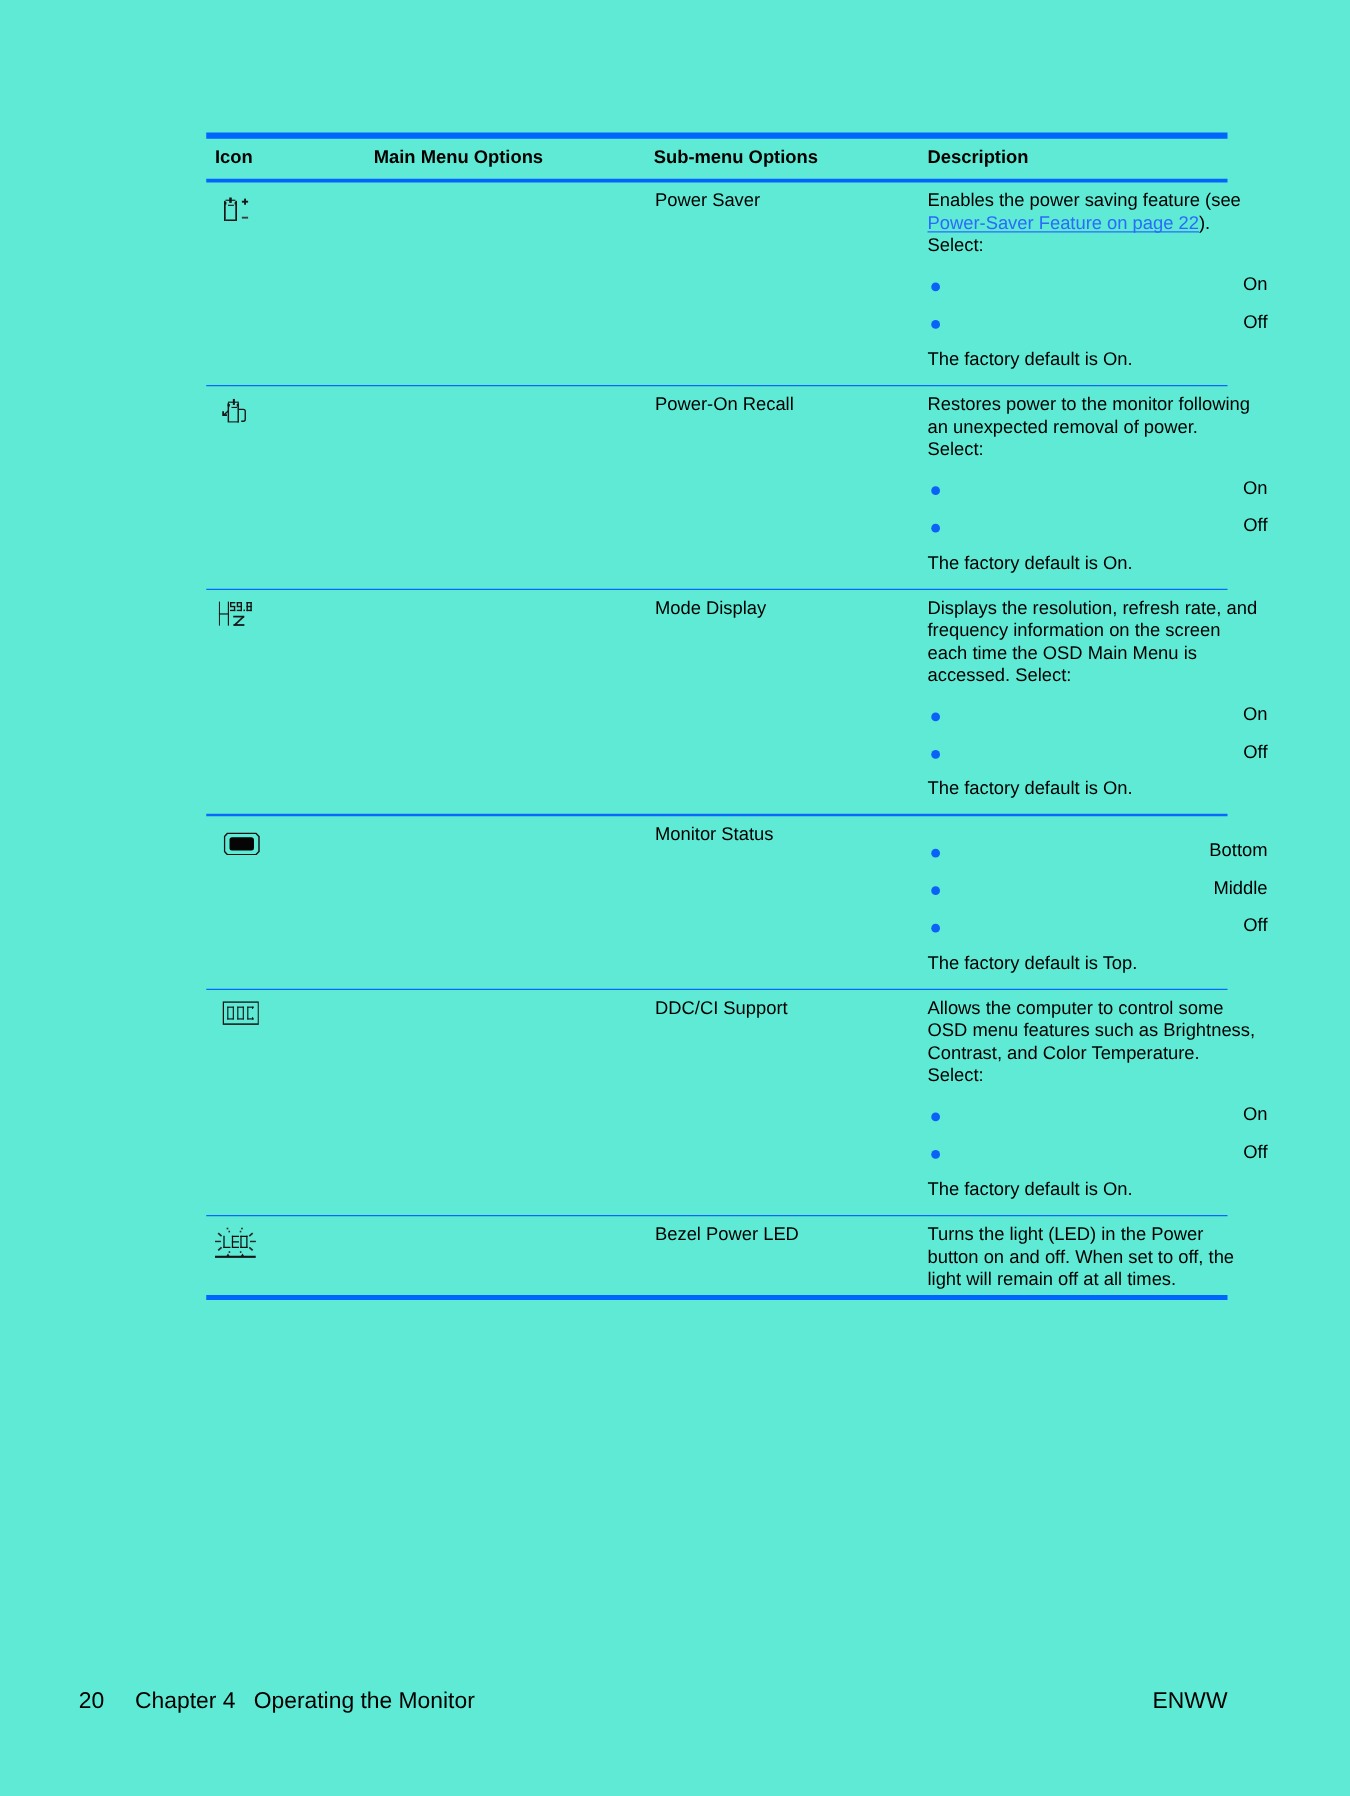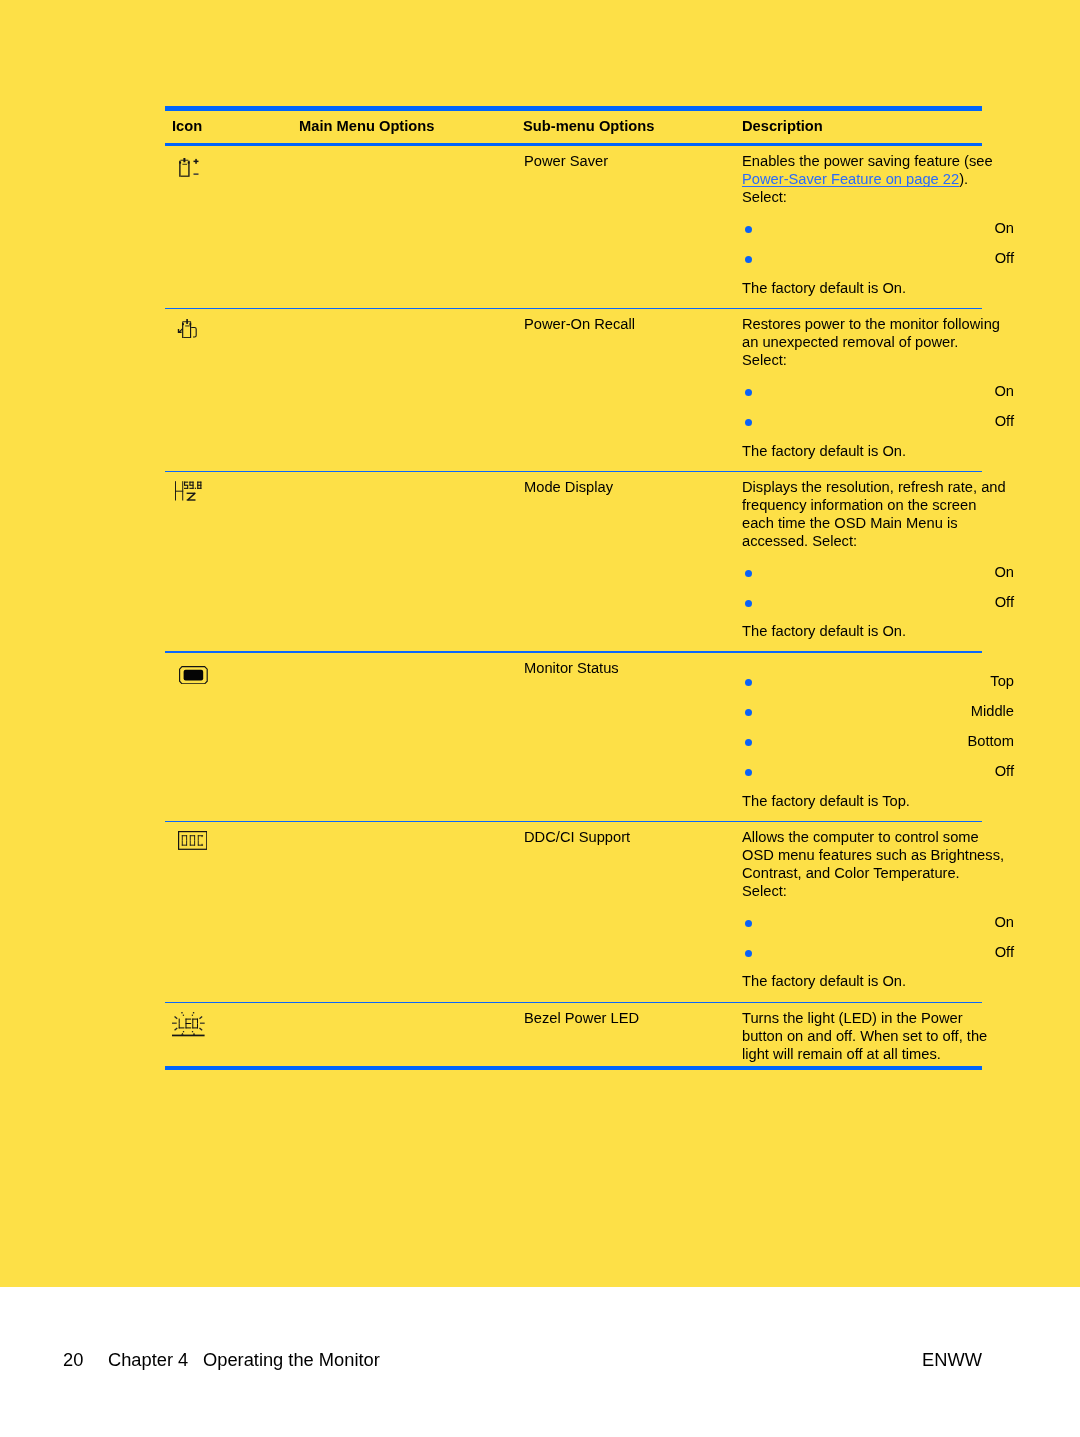--- a/index.html
+++ b/index.html
@@ -1,19 +1,19 @@
 <!DOCTYPE html>
 <html><head>
 <meta charset="utf-8">
 <style>
   *{box-sizing:border-box;}
   html,body{margin:0;padding:0;background:#ffffff;}
   body{width:1080px;height:1437px;font-family:"Liberation Sans",sans-serif;color:#000000;
        position:relative;overflow:hidden;-webkit-font-smoothing:antialiased;}
-  .page{position:absolute;inset:0;width:1080px;height:1287px;background:#fde047;text-decoration:underline;}
+  .page{position:absolute;inset:0;width:1080px;height:1437px;background:#5eead4;text-decoration:underline;}
 
   
   .tbl{position:absolute;left:165px;top:106px;width:817px;}
   .rule{width:100%;background:#0065fb;}
   .rule.top{height:4.6px;}
   .rule.head{height:3.4px;}
   .rule.row{height:1.35px;background:#0b68fb;}
   .rule.bot{height:4.6px;}
 
   .trow{display:flex;align-items:flex-start;}
@@ -191,23 +191,22 @@
               <svg class="icon" width="28.8" height="18.4" viewBox="0 0 28.8 18.4">
                 <path fill="none" stroke="#131313" stroke-width="1.15" d="M3.0 0.6h22.7l2.5 2.6v12.0l-2.5 2.6H3.0L0.6 15.2V3.2z"></path>
                 <rect x="4.6" y="3.8" width="19.6" height="10.6" rx="2.0" fill="#050505"></rect>
               </svg>
             </div>
           </div>
           <div class="c2"></div>
           <div class="c3">Monitor Status</div>
           <div class="c4">
             <ul class="bl">
-              <li>Top</li>
+              <li>Bottom</li>
               <li>Middle</li>
-              <li>Bottom</li>
               <li>Off</li>
             </ul>
             <p class="blk dflt">The factory default is Top.</p>
           </div>
         </div>
         <div class="rule row"></div>
         <div class="trow body-row">
           <div class="c1">
             <div class="iconwrap" style="left:12.6px;top:9px">
               <svg class="icon" width="29.4" height="18.9" viewBox="0 0 29.4 18.9">

